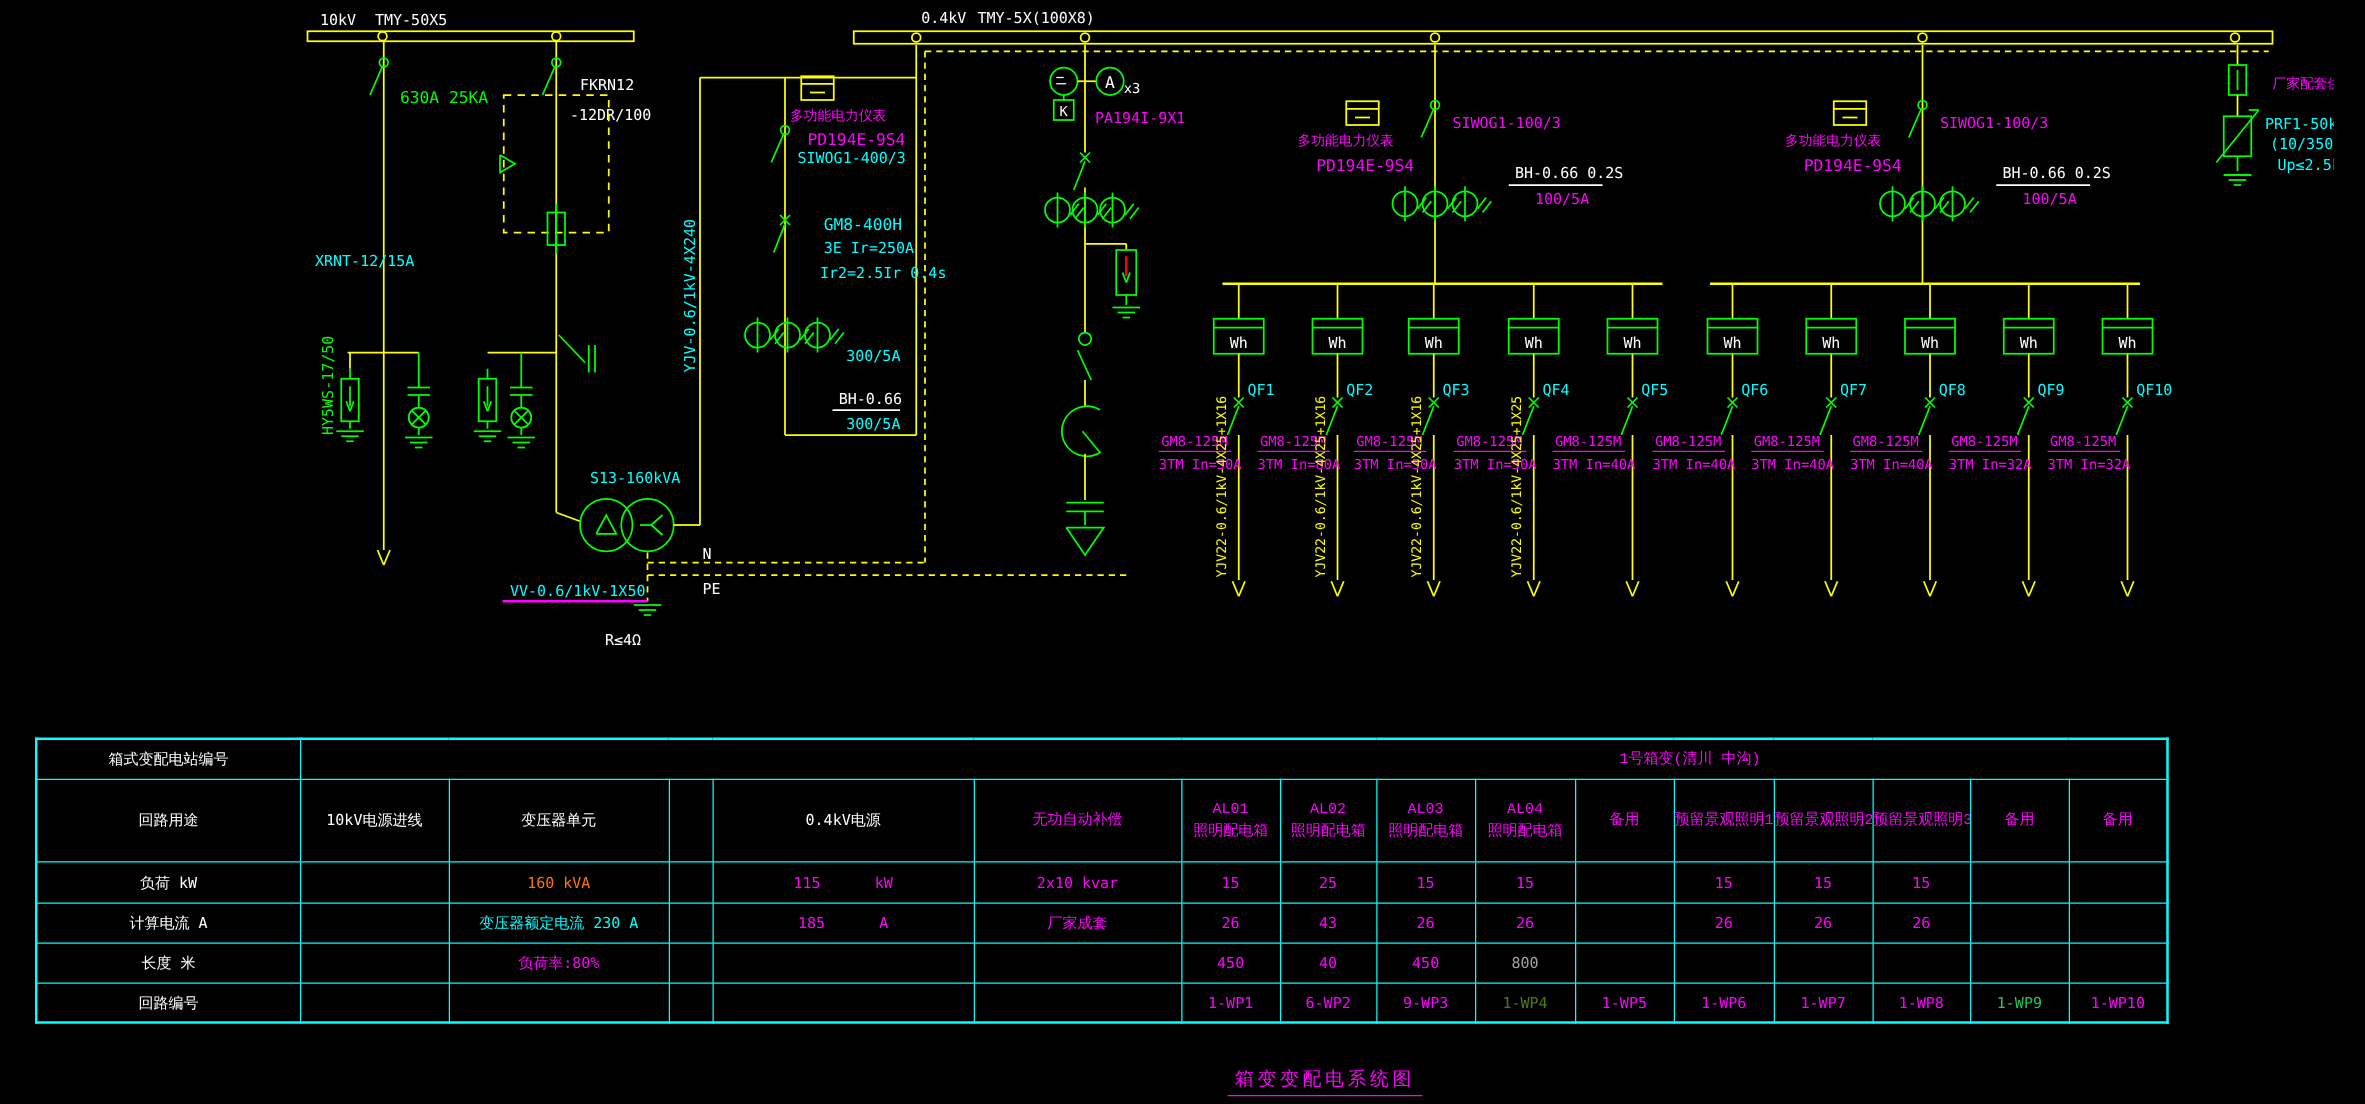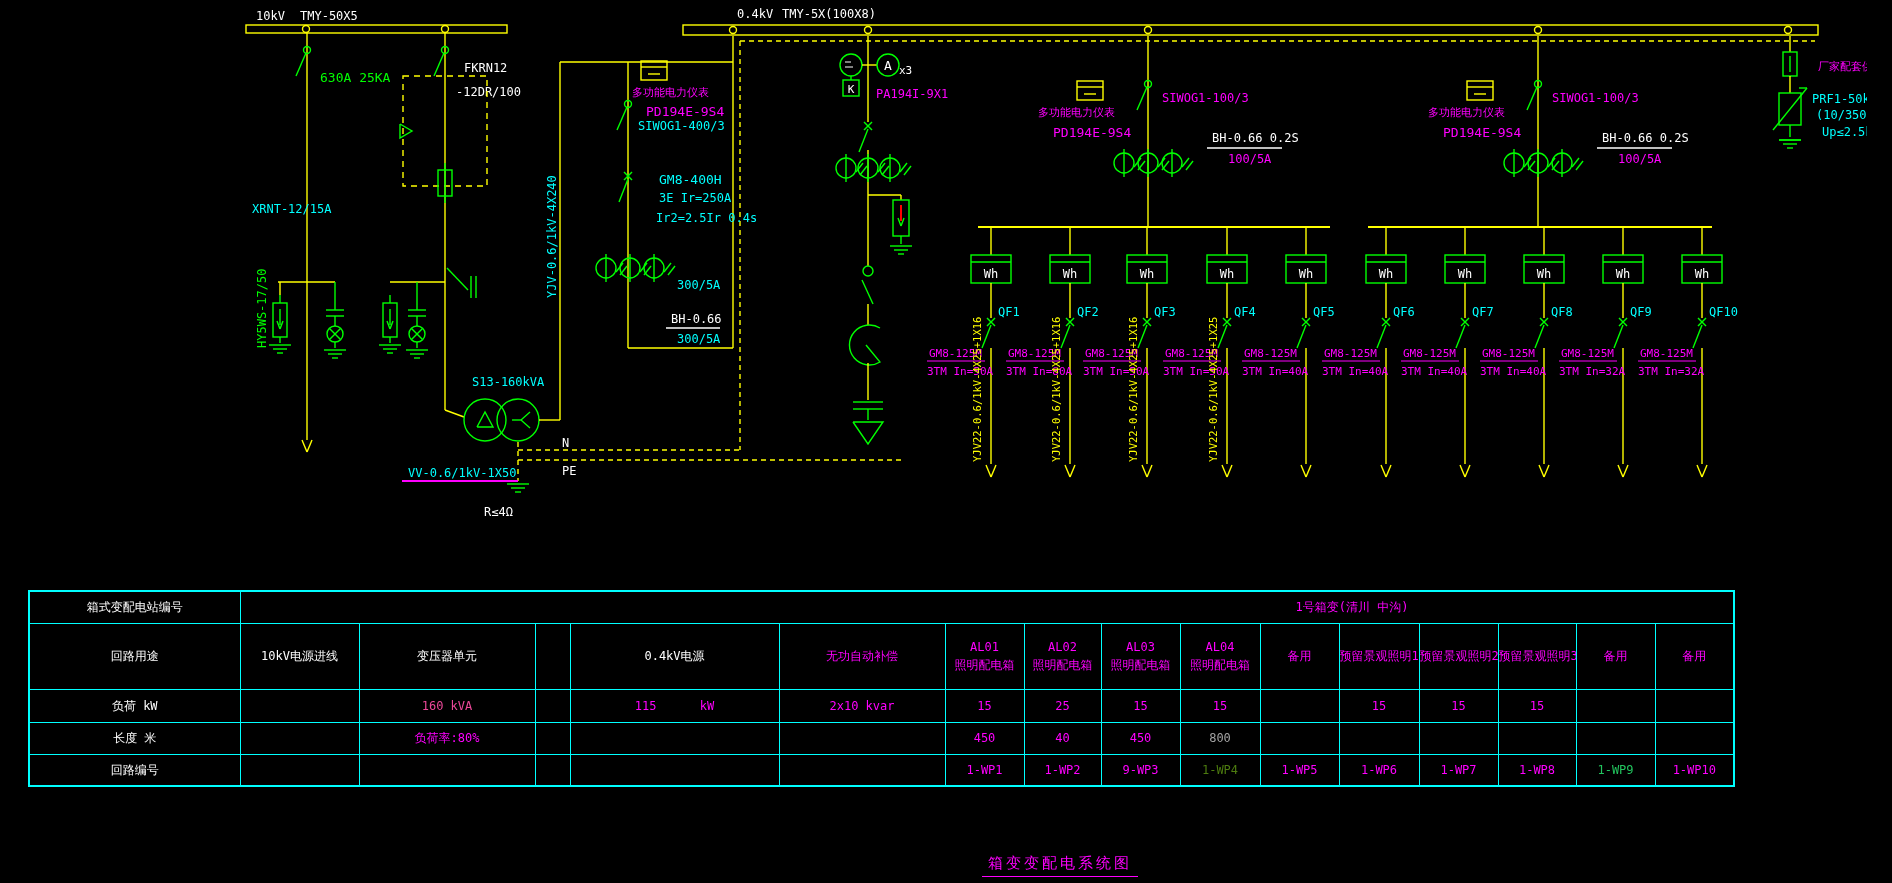--- a/index.html
+++ b/index.html
@@ -5,21 +5,21 @@
   html,body{margin:0;padding:0;background:#000;}
   #stage{position:relative;width:1867px;height:883px;background:#000;overflow:hidden;
          font-family:"DejaVu Sans Mono","Liberation Mono",monospace;}
   svg text{font-family:"DejaVu Sans Mono","Liberation Mono",monospace;}
   #tablewrap{position:absolute;left:28px;top:590px;}
   table{border-collapse:collapse;table-layout:fixed;width:1705px;background:#000;}
   td{border:1px solid #00ffff;text-align:center;vertical-align:middle;
      font-size:12px;padding:0;overflow:hidden;white-space:pre;line-height:1.5;}
   table{border:2px solid #00ffff;}
   .tw{color:#ffffff;}
-  .tm{color:#ff00ff;}
+  .tm{color:#ff00ff;font-family:Liberation Mono, monospace;}
   #title{position:absolute;left:982px;top:854px;color:#ff00ff;font-size:15px;
          letter-spacing:3px;border-bottom:1.5px solid #ff00ff;padding:0 6px 3px 6px;}
 </style>
 </head>
 <body>
 
 <div id="stage">
   <svg id="dwg" width="1892" height="883" viewBox="0 0 1892 883">
       <rect x="246" y="25" width="261" height="8" fill="none" stroke="#ffff00" stroke-width="1.4"></rect>
       <rect x="683" y="25" width="1135" height="10" fill="none" stroke="#ffff00" stroke-width="1.4"></rect>
@@ -462,36 +462,54 @@
             <td class="tm"><div>备用</div></td>
             <td class="tm"><div>预留景观照明1</div></td>
             <td class="tm"><div>预留景观照明2</div></td>
             <td class="tm"><div>预留景观照明3</div></td>
             <td class="tm"><div>备用</div></td>
             <td class="tm"><div>备用</div></td>
           </tr>
           <tr style="height:33px">
             <td class="tw">负荷 kW</td>
             <td style="color:#ff00ff"></td>
-            <td style="color:#ec4899">160 kVA</td>
+            <td style="color:#f97316">160 kVA</td>
             <td style="color:#ff00ff"></td>
             <td style="color:#ff00ff">115      kW</td>
             <td style="color:#ff00ff">2x10 kvar</td>
             <td style="color:#ff00ff">15</td>
             <td style="color:#ff00ff">25</td>
             <td style="color:#ff00ff">15</td>
             <td style="color:#ff00ff">15</td>
             <td style="color:#ff00ff"></td>
             <td style="color:#ff00ff">15</td>
             <td style="color:#ff00ff">15</td>
             <td style="color:#ff00ff">15</td>
             <td style="color:#ff00ff"></td>
             <td style="color:#ff00ff"></td>
           </tr>
           <tr style="height:32px">
+            <td class="tw">计算电流 A</td>
+            <td style="color:#ff00ff"></td>
+            <td style="color:#00ffff">变压器额定电流 230 A</td>
+            <td style="color:#ff00ff"></td>
+            <td style="color:#ff00ff">185      A</td>
+            <td style="color:#ff00ff">厂家成套</td>
+            <td style="color:#ff00ff">26</td>
+            <td style="color:#ff00ff">43</td>
+            <td style="color:#ff00ff">26</td>
+            <td style="color:#ff00ff">26</td>
+            <td style="color:#ff00ff"></td>
+            <td style="color:#ff00ff">26</td>
+            <td style="color:#ff00ff">26</td>
+            <td style="color:#ff00ff">26</td>
+            <td style="color:#ff00ff"></td>
+            <td style="color:#ff00ff"></td>
+          </tr>
+          <tr style="height:32px">
             <td class="tw">长度 米</td>
             <td style="color:#ff00ff"></td>
             <td style="color:#ff00ff">负荷率:80%</td>
             <td style="color:#ff00ff"></td>
             <td style="color:#ff00ff"></td>
             <td style="color:#ff00ff"></td>
             <td style="color:#ff00ff">450</td>
             <td style="color:#ff00ff">40</td>
             <td style="color:#ff00ff">450</td>
             <td style="color:#a3a3a3">800</td>
@@ -503,21 +521,21 @@
             <td style="color:#ff00ff"></td>
           </tr>
           <tr style="height:32px">
             <td class="tw">回路编号</td>
             <td style="color:#ff00ff"></td>
             <td style="color:#ff00ff"></td>
             <td style="color:#ff00ff"></td>
             <td style="color:#ff00ff"></td>
             <td style="color:#ff00ff"></td>
             <td style="color:#ff00ff">1-WP1</td>
-            <td style="color:#ff00ff">1-WP2</td>
+            <td style="color:#ff00ff">6-WP2</td>
             <td style="color:#ff00ff">9-WP3</td>
             <td style="color:#4d7c0f">1-WP4</td>
             <td style="color:#ff00ff">1-WP5</td>
             <td style="color:#ff00ff">1-WP6</td>
             <td style="color:#ff00ff">1-WP7</td>
             <td style="color:#ff00ff">1-WP8</td>
             <td style="color:#22c55e">1-WP9</td>
             <td style="color:#ff00ff">1-WP10</td>
           </tr>
         </tbody>

